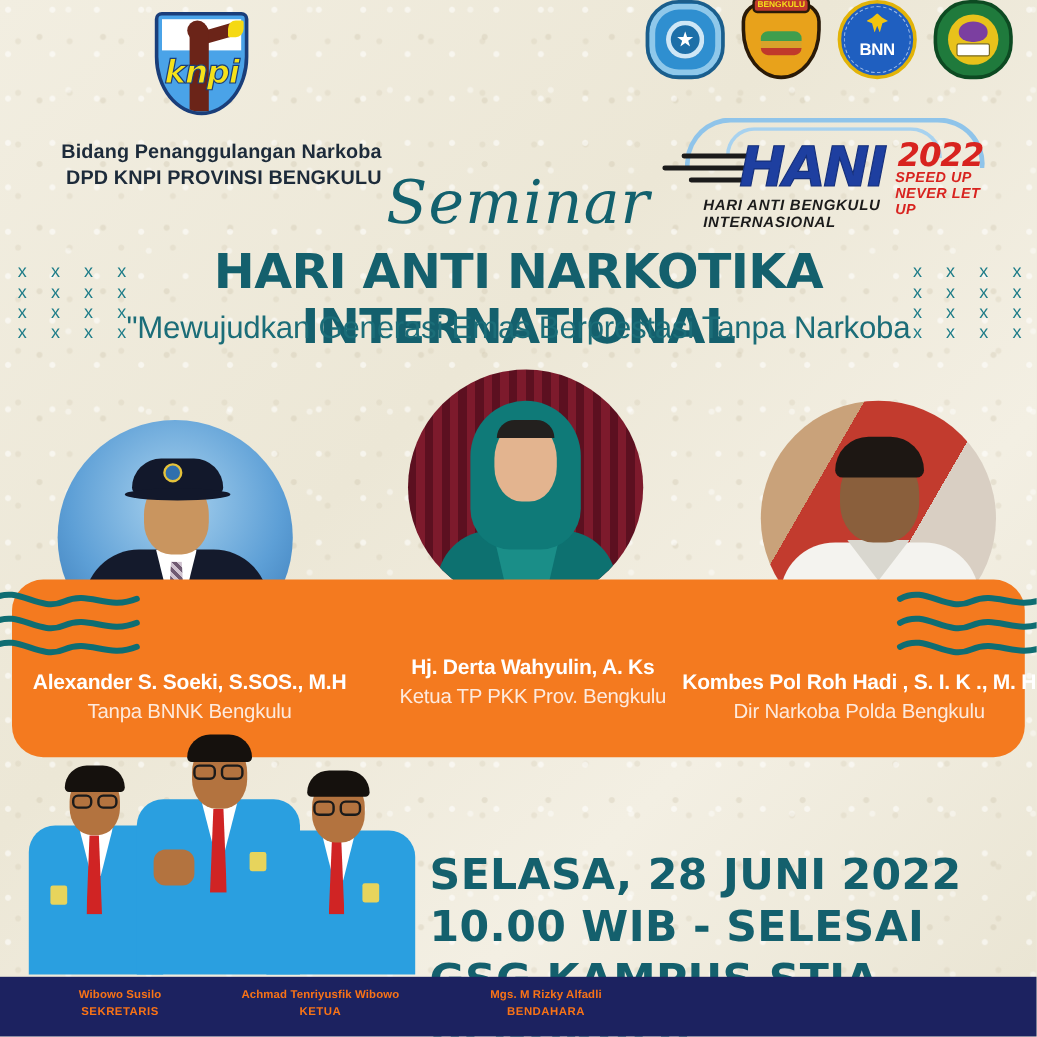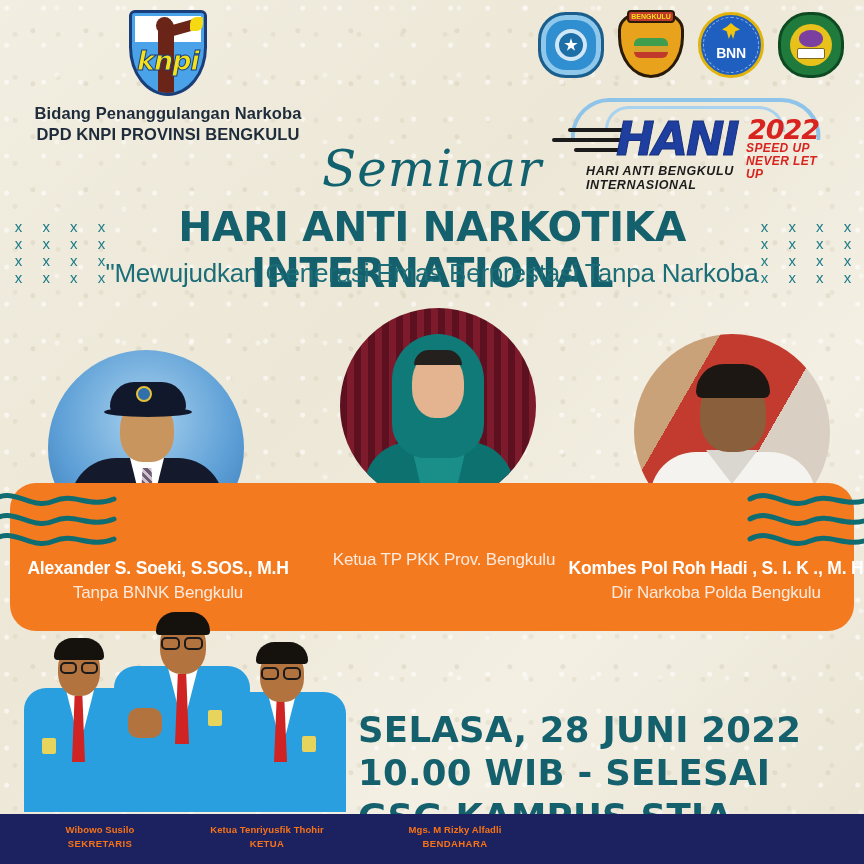--- a/index.html
+++ b/index.html
@@ -49,28 +49,28 @@
   .knpi-shield .wheat{
     position:absolute; left:58px; top:4px; width:13px; height:14px;
     background:#f5d913; border-radius:50% 10% 50% 10%;
   }
   .knpi-shield .knpi-text{
     position:absolute; left:0; right:0; top:34px; text-align:center;
     font-family:"DejaVu Sans", sans-serif;
     font-weight:bold; font-style:italic; font-size:27px; color:#f5e11a;
     -webkit-text-stroke:1px #1a3e7a; letter-spacing:-1px; line-height:1;
   }
-  .knpi-lines { margin-top:7px; text-align:center; }
+  .knpi-lines { margin-top:21px; text-align:right; }
   .knpi-lines div{
     font-weight:bold; color:#1d2b3a; font-size:16.5px; line-height:1.26;
     letter-spacing:.1px;
   }
 
   
-  .logos { position:absolute; right:20px; top:12px; display:flex; gap:14px; }
+  .logos { position:absolute; right:20px; top:0; display:flex; gap:14px; }
   .logo { width:66px; height:66px; position:relative; }
   .logo .ring{
     position:absolute; inset:0; border-radius:50%;
     display:flex; align-items:center; justify-content:center;
     font-weight:bold; color:#fff; font-size:9px; text-align:center;
   }
   .logo-unib .ring{ background:#2f8fd0; border:3px solid #1b5e8c;
       border-radius:42% 42% 42% 42% / 42% 42% 42% 42%;
       box-shadow: inset 0 0 0 5px #8fc8ea; }
   .logo-unib .core{ position:absolute; left:17px; top:17px; width:32px; height:32px;
@@ -413,20 +413,21 @@
       <path d="M10 48 C 32 36, 48 60, 70 50 C 90 41, 106 58, 130 48" fill="none" stroke="#0f6d72" stroke-width="5" stroke-linecap="round"></path>
     </svg>
   </div>
 
   <div class="names">
     <div class="name-col col-1">
       <div class="nm">Alexander S. Soeki, S.SOS., M.H</div>
       <div class="rl">Tanpa  BNNK Bengkulu</div>
     </div>
     <div class="name-col col-2">
+      <div class="nm">Hj. Derta Wahyulin, A. Ks</div>
       <div class="rl">Ketua TP PKK Prov. Bengkulu</div>
     </div>
     <div class="name-col col-3">
       <div class="nm">Kombes Pol  Roh Hadi , S. I. K ., M. H</div>
       <div class="rl">Dir Narkoba Polda Bengkulu</div>
     </div>
   </div>
 
   <div class="group">
     <div class="g-man gm1">
@@ -467,21 +468,21 @@
     <div>10.00 WIB - SELESAI</div>
     <div>GSG KAMPUS STIA BENGKULU</div>
   </div>
 
   <div class="navybar">
     <div class="cred cr1">
       <div class="n">Wibowo Susilo</div>
       <div class="r">SEKRETARIS</div>
     </div>
     <div class="cred cr2">
-      <div class="n">Ketua Tenriyusfik Thohir</div>
+      <div class="n">Achmad Tenriyusfik Wibowo</div>
       <div class="r">KETUA</div>
     </div>
     <div class="cred cr3">
       <div class="n">Mgs. M Rizky Alfadli</div>
       <div class="r">BENDAHARA</div>
     </div>
   </div>
 
 </div>
 

